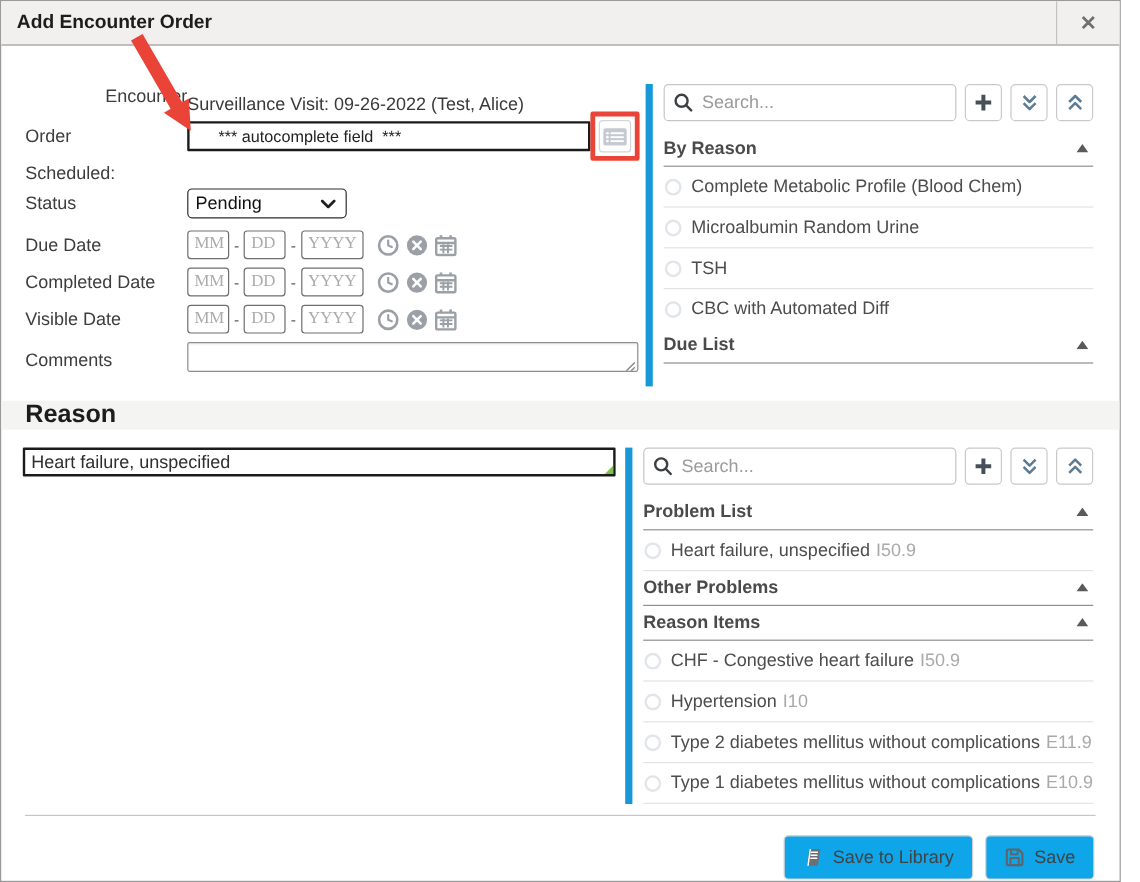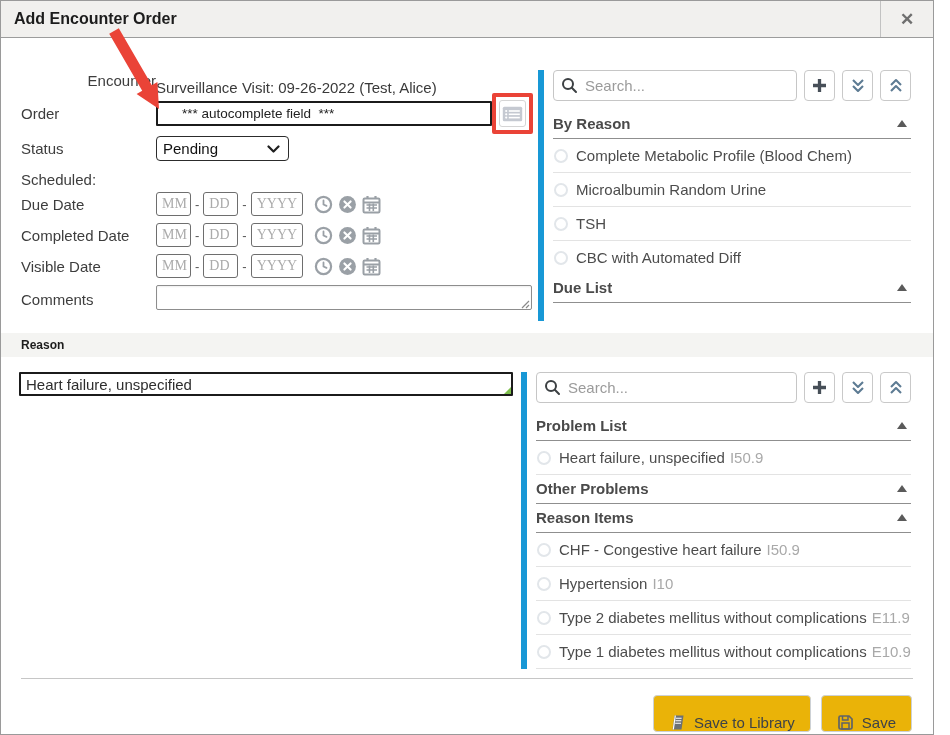--- a/index.html
+++ b/index.html
@@ -139,21 +139,21 @@
   }
   .code { color: #a9a9a9; margin-left: 5px; }
 
   
   .reason-band {
     margin-top: 12px;
     background: #f4f4f2;
     height: 24px;
     display: flex; align-items: center;
     padding-left: 20px;
-    font-size: 12px; font-weight: bold; color: #1d1d1d;
+    font-size: 21px; font-weight: bold; color: #1d1d1d;
   }
 
   
   .bottom-section { display: flex; padding: 15px 22px 0 18px; }
   .bottom-left { width: 502px; flex: 0 0 502px; }
   .reason-input-wrap { position: relative; width: 494px; }
   .reason-input {
     width: 494px; height: 24px;
     border: 2px solid #1b1b1b; border-radius: 1px;
     font-family: "Liberation Sans", sans-serif;
@@ -166,23 +166,23 @@
     border-bottom: 7px solid #7fbf4d;
   }
 
   
   .footer-divider { margin: 9px 20px 0 20px; border-top: 1px solid #c6c6c6; }
   .footer {
     display: flex; justify-content: flex-end; align-items: center;
     gap: 10px; padding: 16px 21px 0 0;
   }
   .footer-btn {
-    display: flex; align-items: flex-end; gap: 8px;
+    display: flex; align-items: center; gap: 8px;
     height: 37px; padding: 0 15px;
-    background: #eab308; border: 1px solid #cdd1d5; border-radius: 4px;
+    background: #0ea5e9; border: 1px solid #cdd1d5; border-radius: 4px;
     font-family: "Liberation Sans", sans-serif;
     font-size: 15px; color: #3e4347; cursor: pointer;
   }
 
   
   .anno-arrow { position: absolute; left: 95px; top: 18px; pointer-events: none; z-index: 5; }
 </style>
 </head>
 <body>
 
@@ -220,32 +220,32 @@
               <circle cx="4.2" cy="11.6" r="1.1" fill="#fff"></circle>
               <rect x="6.8" y="4.2" width="11" height="1.6" fill="#fff"></rect>
               <rect x="6.8" y="7.5" width="11" height="1.6" fill="#fff"></rect>
               <rect x="6.8" y="10.8" width="11" height="1.6" fill="#fff"></rect>
             </svg>
           </div>
           <div class="red-box"></div>
         </div>
       </div>
 
+      <div class="form-row row-scheduled">
+        <div class="lbl">Scheduled:</div>
+      </div>
+
       <div class="form-row row-status">
         <div class="lbl">Status</div>
         <div class="status-select">
           <span>Pending</span>
           <svg width="13" height="8" viewBox="0 0 13 8">
             <path d="M1.5 1.5 L6.5 6.5 L11.5 1.5" fill="none" stroke="#1f1f1f" stroke-width="2.2" stroke-linecap="round" stroke-linejoin="round"></path>
           </svg>
         </div>
-      </div>
-
-      <div class="form-row row-scheduled">
-        <div class="lbl">Scheduled:</div>
       </div>
 
       <div class="form-row date-row">
         <div class="lbl">Due Date</div>
         <div class="date-inputs">
           <input class="inp-mm" type="text" placeholder="MM" style="">
           <span class="dash">-</span>
           <input class="inp-dd" type="text" placeholder="DD" style="">
           <span class="dash">-</span>
           <input class="inp-yyyy" type="text" placeholder="YYYY" style="">

